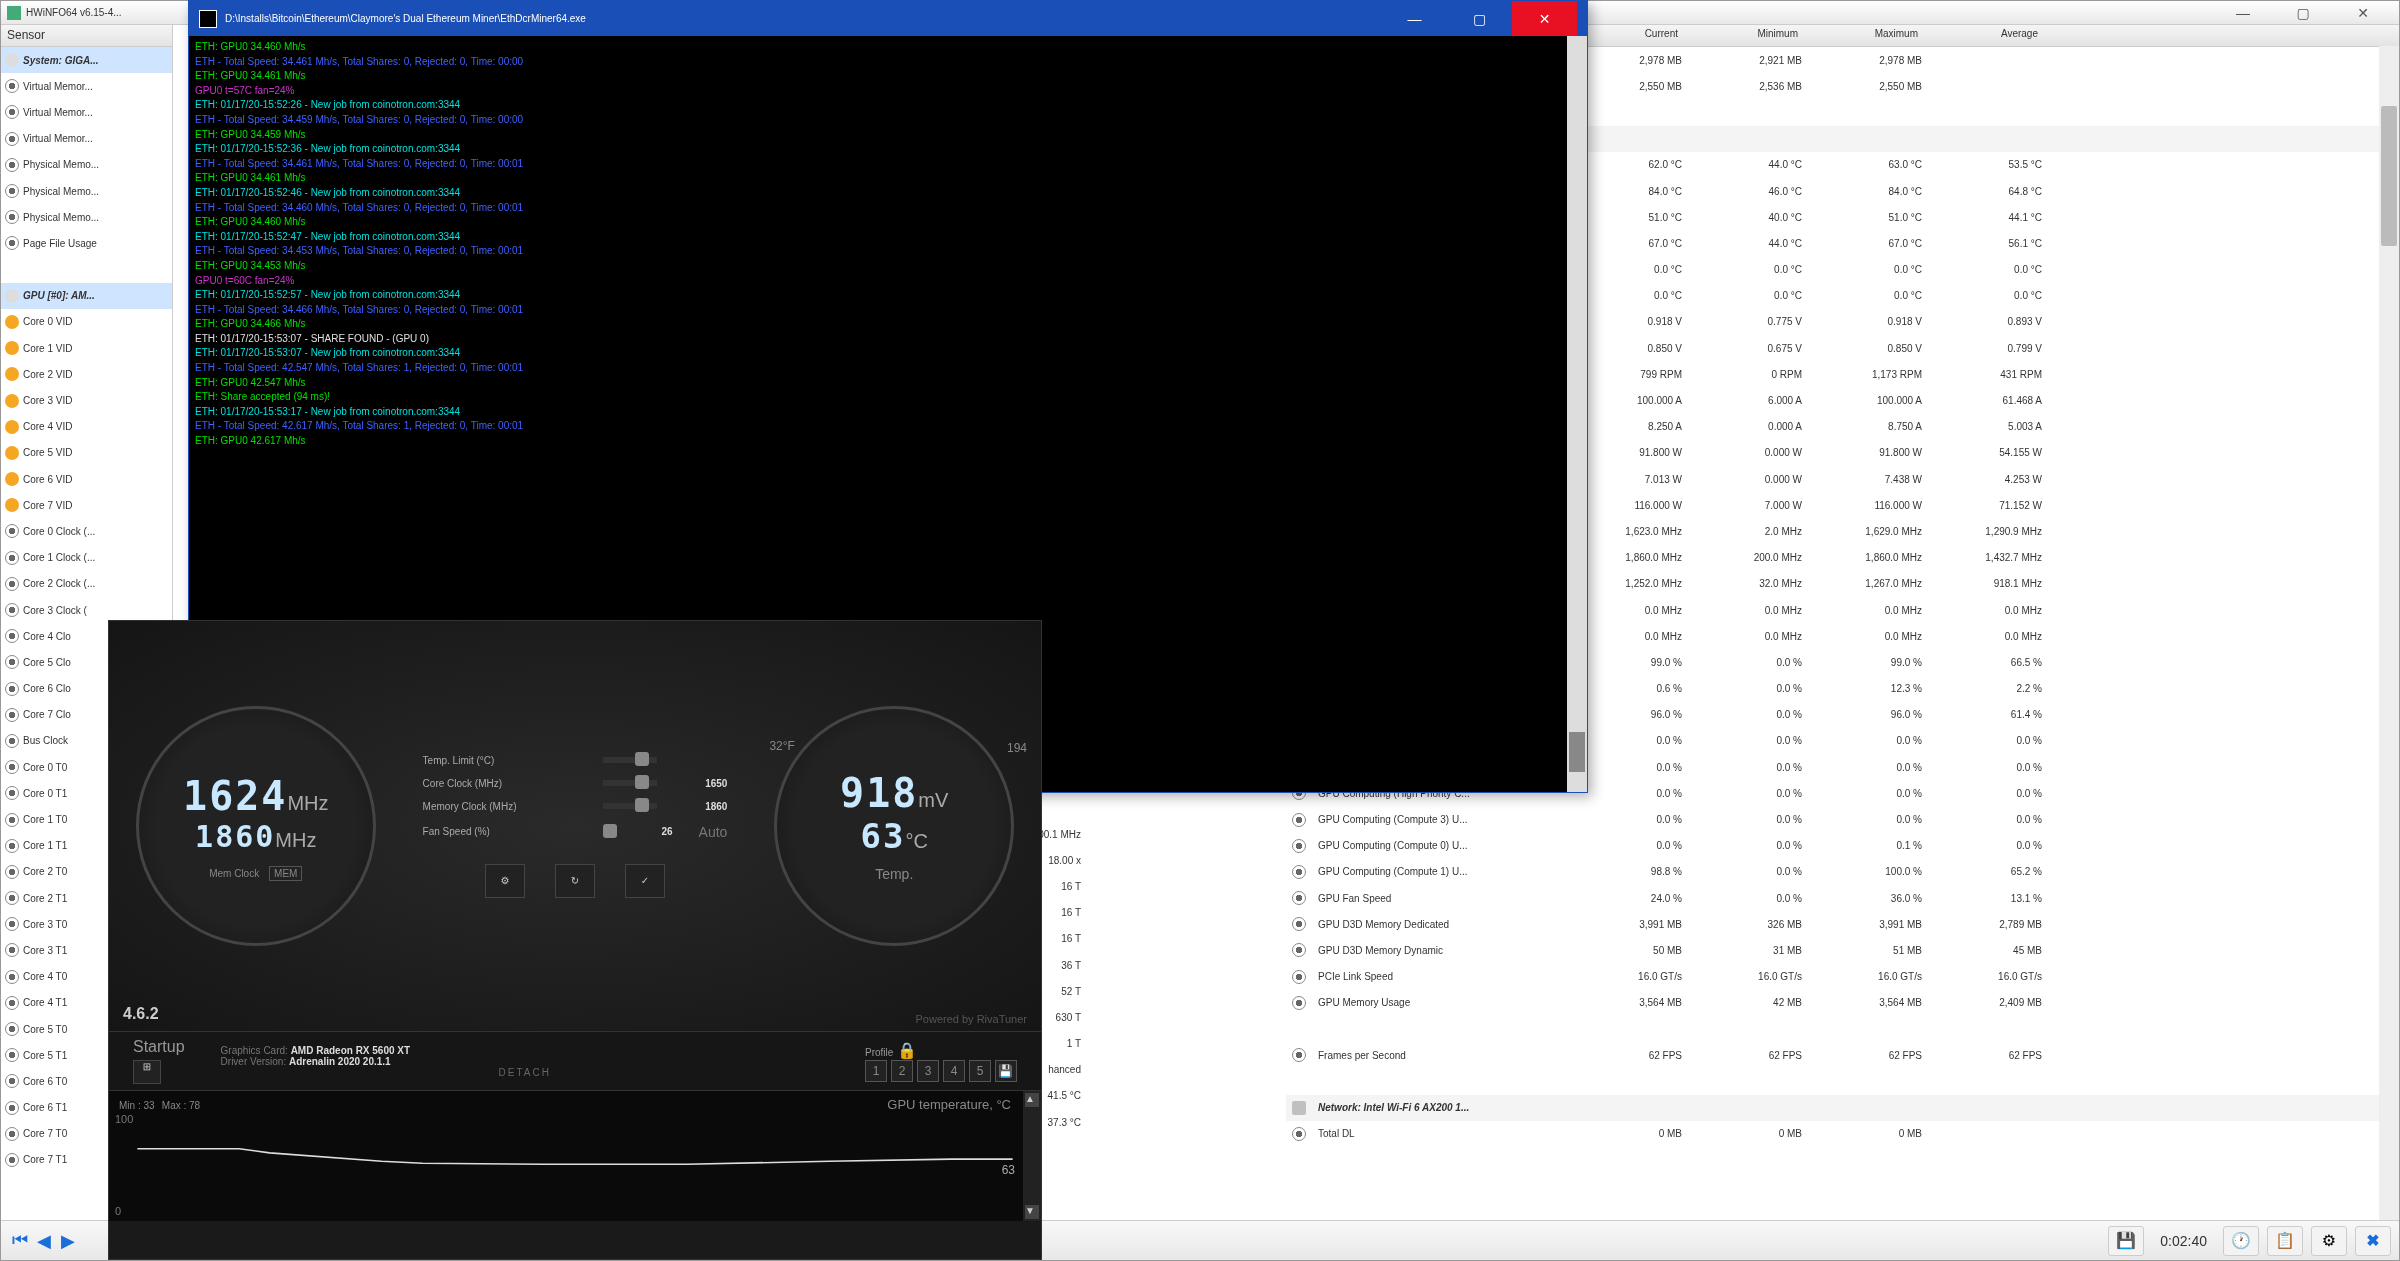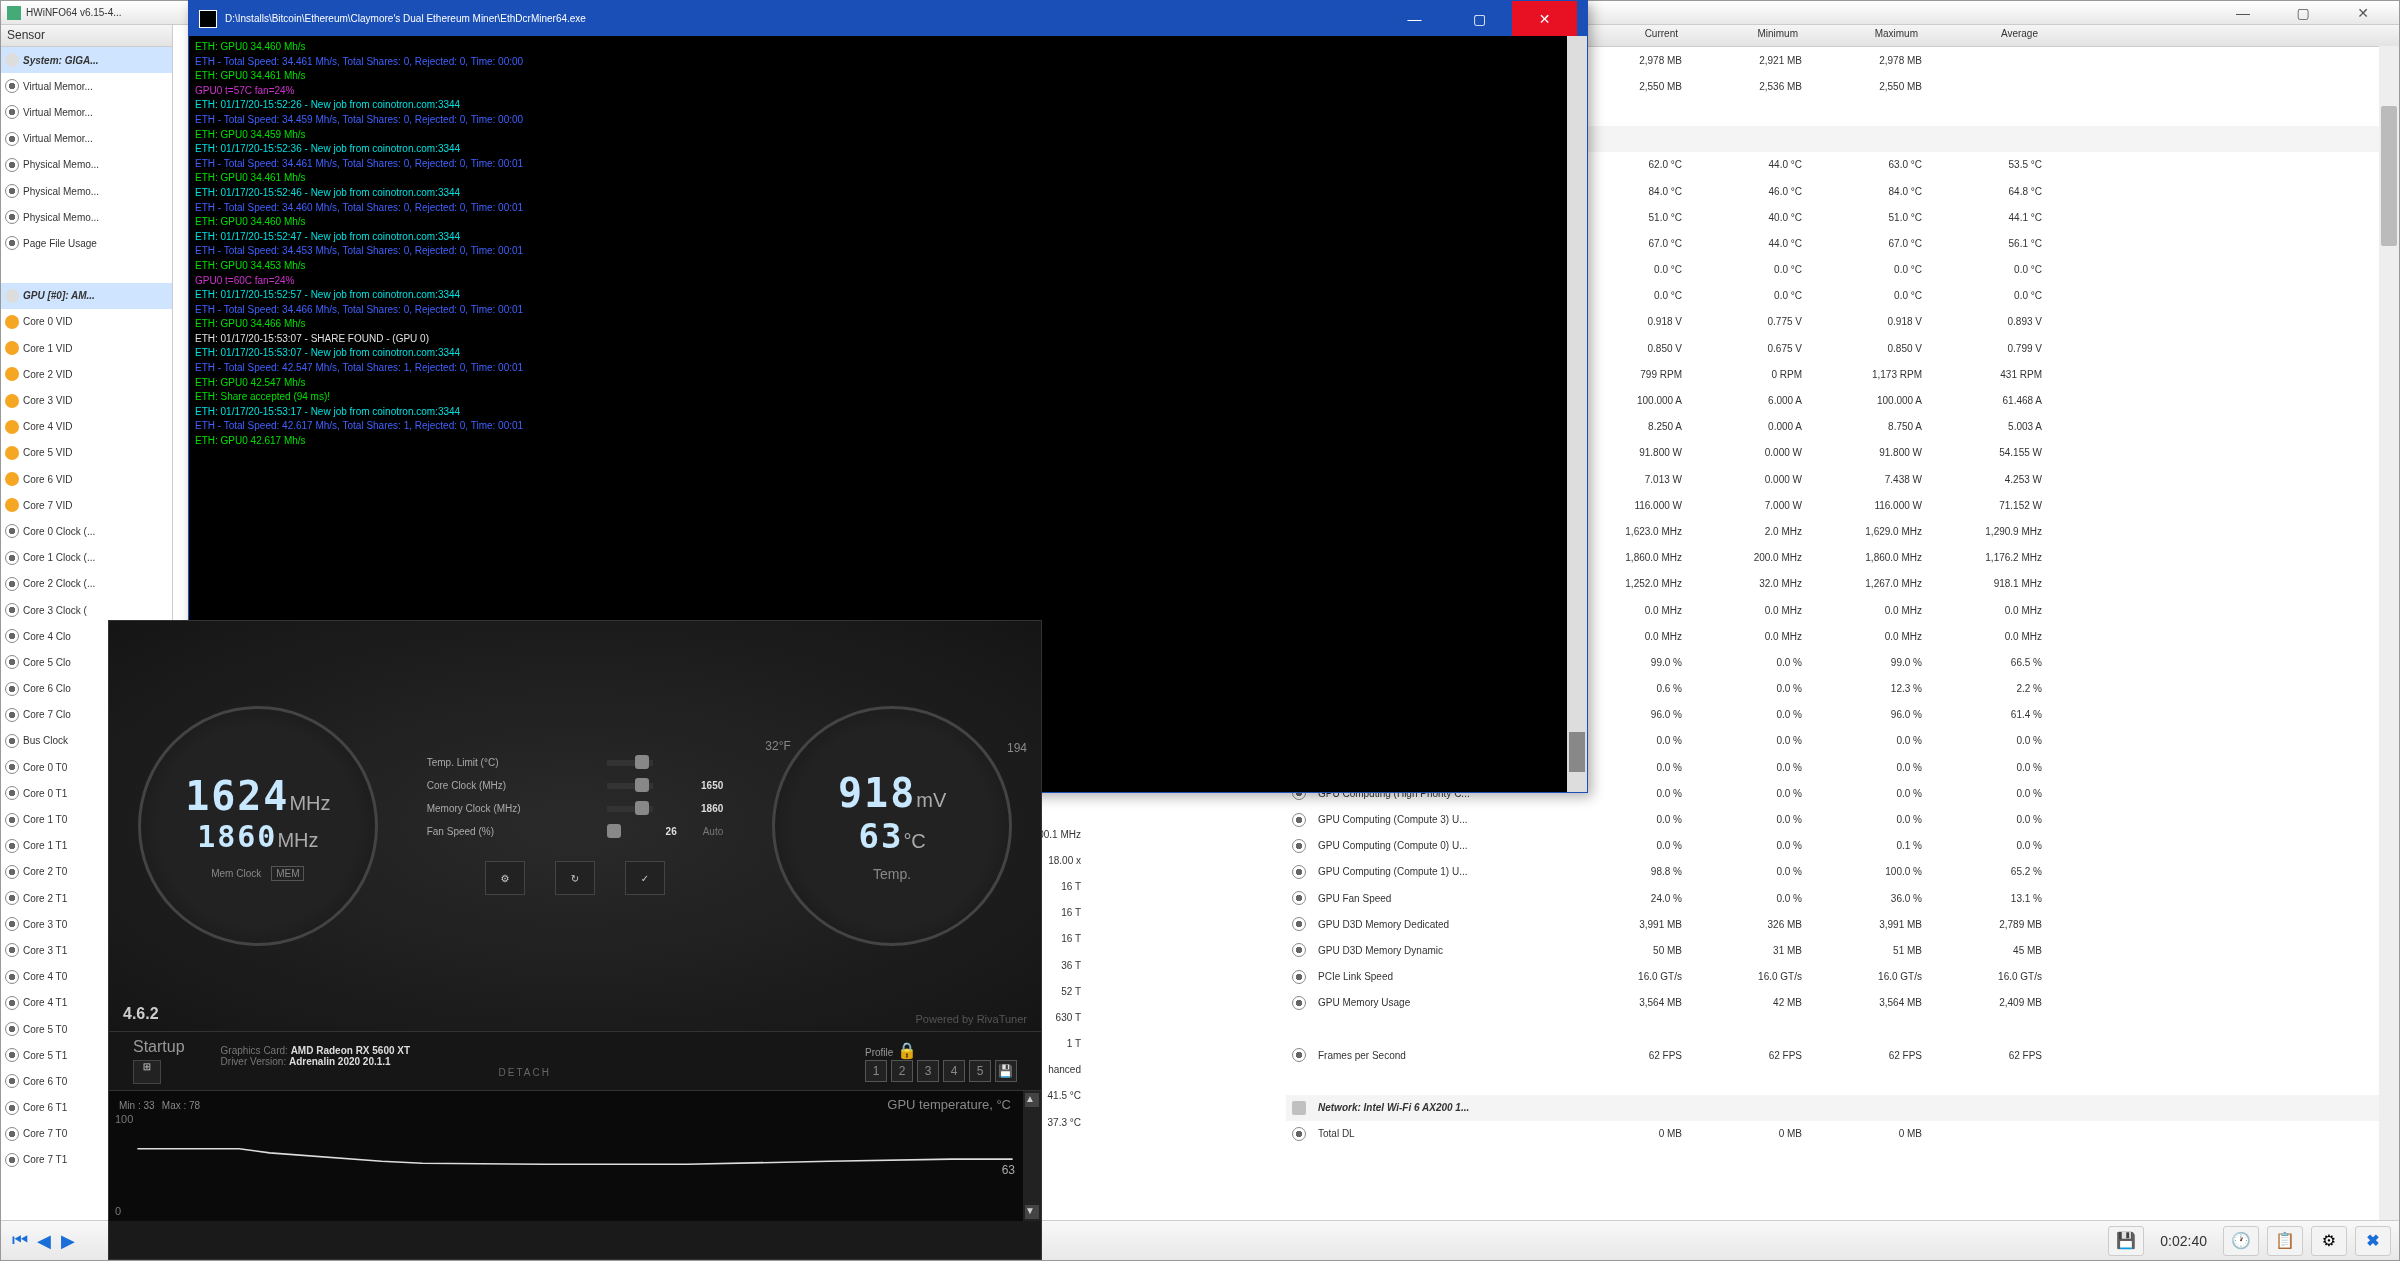--- a/index.html
+++ b/index.html
@@ -445,21 +445,21 @@
             <div class="col col-val">2.0 MHz</div>
             <div class="col col-val">1,629.0 MHz</div>
             <div class="col col-val">1,290.9 MHz</div>
           </div>
           <div class="sensor-row">
             <span class="ricon"></span>
             <div class="col col-name">GPU Memory Clock</div>
             <div class="col col-val">1,860.0 MHz</div>
             <div class="col col-val">200.0 MHz</div>
             <div class="col col-val">1,860.0 MHz</div>
-            <div class="col col-val">1,176.2 MHz</div>
+            <div class="col col-val">1,432.7 MHz</div>
           </div>
           <div class="sensor-row">
             <span class="ricon"></span>
             <div class="col col-name">GPU SoC Clock</div>
             <div class="col col-val">1,252.0 MHz</div>
             <div class="col col-val">32.0 MHz</div>
             <div class="col col-val">1,267.0 MHz</div>
             <div class="col col-val">918.1 MHz</div>
           </div>
           <div class="sensor-row">
@@ -721,21 +721,21 @@
         </div>
         <div class="ab-slider">
           <span class="label">Memory Clock (MHz)</span>
           <span class="track"><span class="fill" style="width:60%"></span><span class="knob" style="left:60%"></span></span>
           <span class="val">1860</span>
         </div>
         <div class="ab-slider">
           <span class="label">Fan Speed (%)</span>
           <span class="track"><span class="fill" style="width:60%"></span><span class="knob" style="left:60%"></span></span>
           <span class="val">26</span>
-          <span style="font-size:10px;color:#777;margin-left:16px">Auto</span>
+          <span style="font-size:14px;color:#777;margin-left:16px">Auto</span>
         </div>
       <div style="display:flex;gap:30px;justify-content:center;margin-top:12px">
         <span style="width:40px;height:34px;border:1px solid #444;background:#222;display:flex;align-items:center;justify-content:center">⚙</span>
         <span style="width:40px;height:34px;border:1px solid #444;background:#222;display:flex;align-items:center;justify-content:center">↻</span>
         <span style="width:40px;height:34px;border:1px solid #444;background:#222;display:flex;align-items:center;justify-content:center">✓</span>
       </div>
     </div>
     <div class="ab-gauge">
       <div class="ab-dial">
         <div><span class="big">918</span><span class="unit">mV</span></div>

